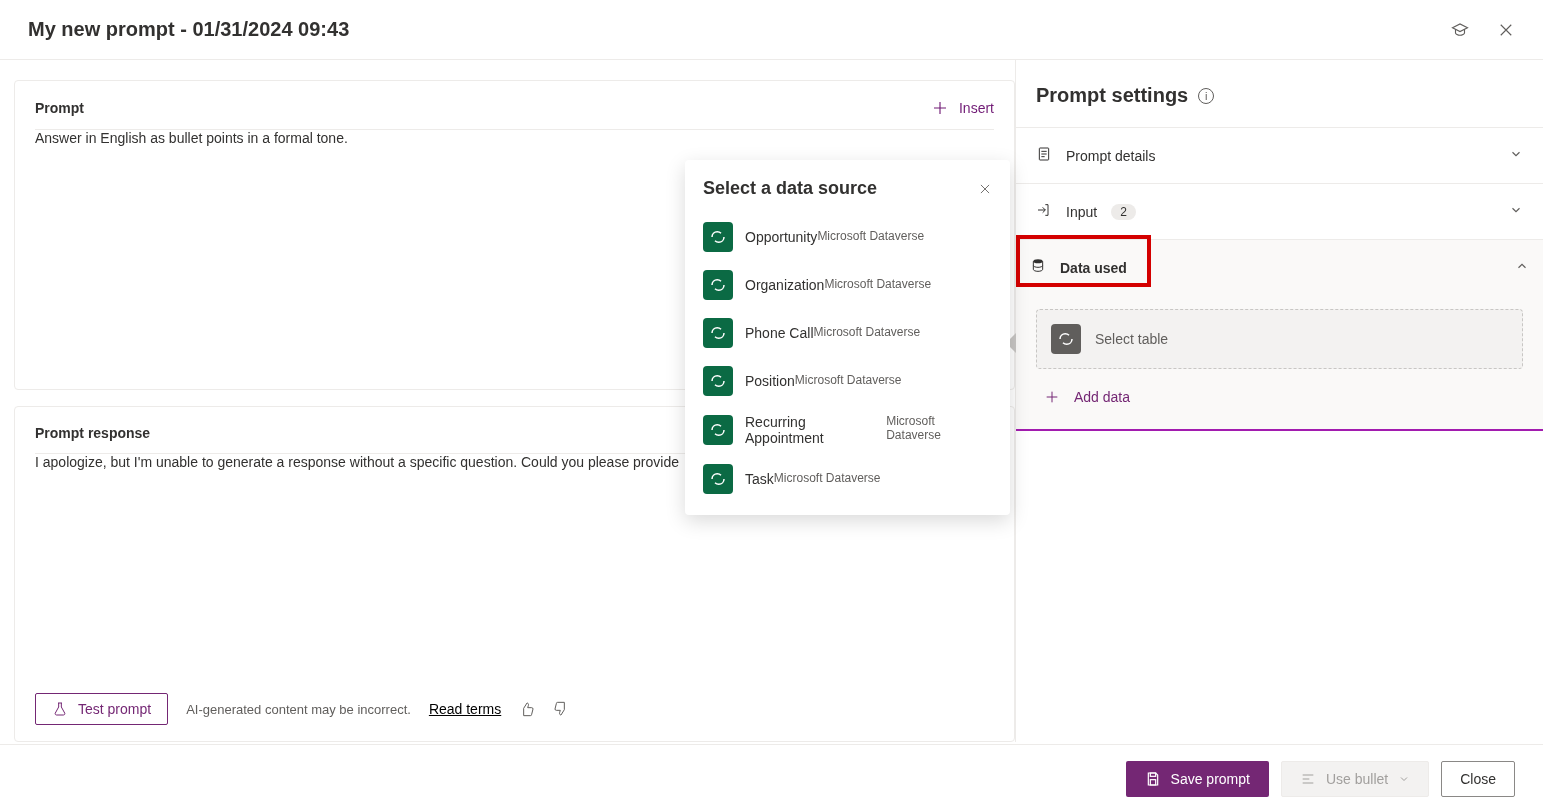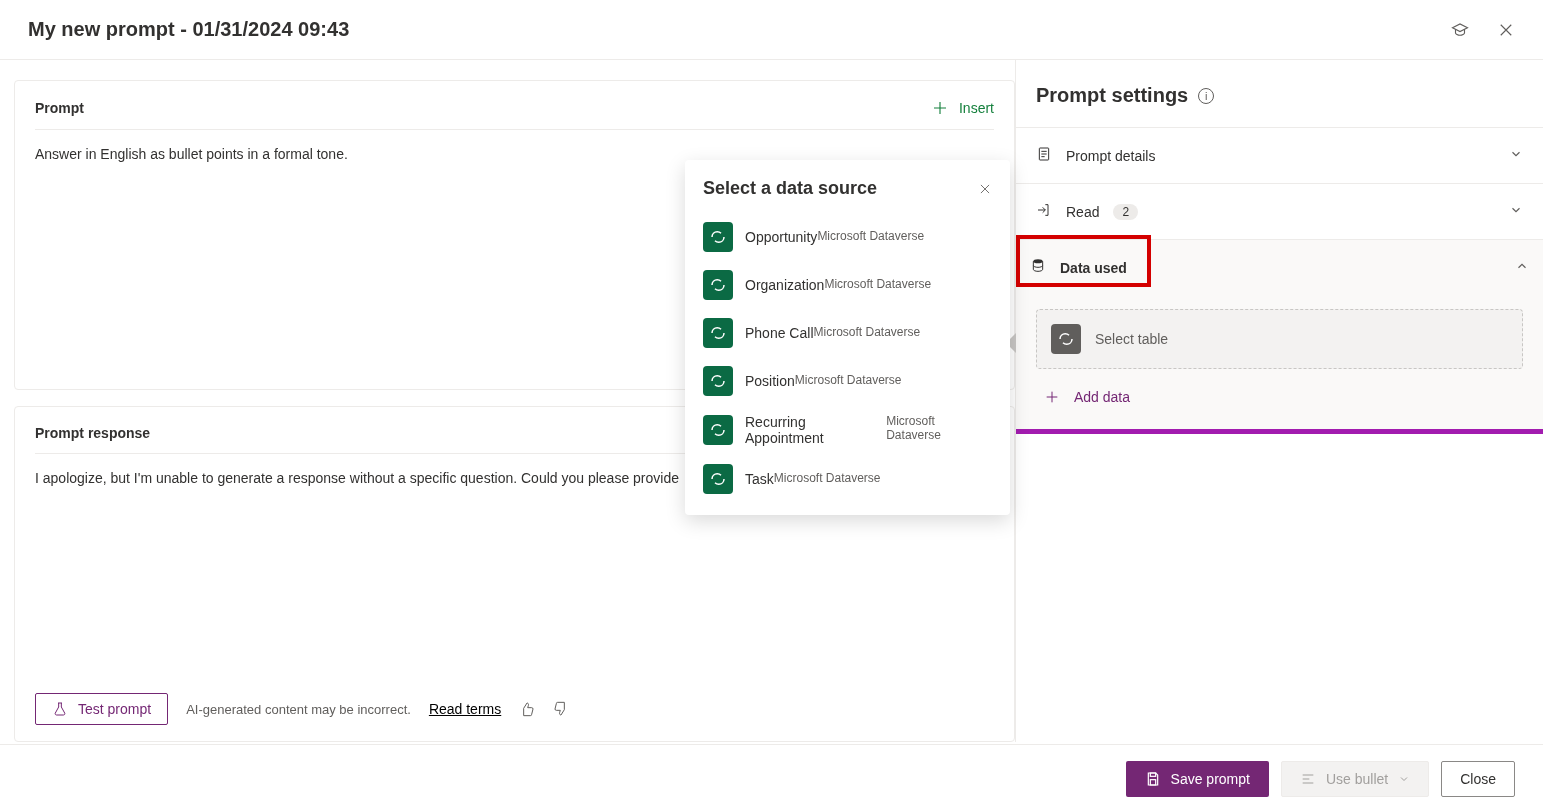--- a/index.html
+++ b/index.html
@@ -14,23 +14,23 @@
 
 
 .main { display: flex; height: calc(100% - 62px - 68px); }
 .left-col { flex: 1; padding: 20px 0 0 14px; display: flex; flex-direction: column; gap: 16px; position: relative; }
 .right-col { width: 528px; border-left: 1px solid #edebe9; padding: 24px 0 0 0; }
 
 
 .card { border: 1px solid #edebe9; border-radius: 4px; background: #fff; padding: 18px 20px 16px; display: flex; flex-direction: column; }
 .card-prompt { height: 310px; }
 .card-response { flex: 1; position: relative; }
-.card-header { display: flex; justify-content: space-between; align-items: center; border-bottom: 1px solid #edebe9; padding-bottom: 12px; margin-bottom: 16px; }
+.card-header { display: flex; justify-content: space-between; align-items: center; border-bottom: 1px solid #edebe9; padding-bottom: 12px; }
 .card-title { font-weight: 600; font-size: 14px; color: #323130; }
-.insert-btn { display: inline-flex; align-items: center; gap: 10px; cursor: pointer; color: #15803d; font-size: 14px; }
+.insert-btn { display: inline-flex; align-items: center; gap: 10px; cursor: pointer; color: #701a75; font-size: 14px; }
 .insert-btn svg { width: 18px; height: 18px; }
 .card-body { font-size: 14px; color: #323130; flex: 1; }
 
 
 .response-footer { display: flex; align-items: center; gap: 18px; padding-top: 10px; }
 .test-btn { border: 1px solid #742774; color: #742774; background: #fff; padding: 7px 16px; border-radius: 2px; display: inline-flex; align-items: center; gap: 10px; cursor: pointer; font-size: 14px; }
 .test-btn svg { width: 16px; height: 16px; }
 .disclaimer { color: #605e5c; font-size: 13px; }
 .read-terms { color: #000000; text-decoration: underline; cursor: pointer; }
 .thumb { cursor: pointer; color: #605e5c; display: inline-flex; }
@@ -44,21 +44,21 @@
 .accordion-item { border-top: 1px solid #edebe9; padding: 18px 20px; display: flex; align-items: center; justify-content: space-between; cursor: pointer; }
 .accordion-left { display: flex; align-items: center; gap: 14px; }
 .accordion-label { font-size: 14px; color: #323130; }
 .accordion-icon svg { width: 16px; height: 16px; }
 .badge { background: #edebe9; border-radius: 10px; padding: 1px 9px; font-size: 12px; color: #323130; }
 .chev svg { width: 14px; height: 14px; color: #605e5c; }
 
 .data-used-row { padding: 18px 14px; display: flex; align-items: center; justify-content: space-between; cursor: pointer; background: #faf9f8; border-top: 1px solid #edebe9; }
 .data-used-highlight { border: 4px solid #d40000; position: absolute; pointer-events: none; }
 
-.data-used-body { background: #faf9f8; padding: 14px 20px 24px; border-bottom: 5px solid #a21caf; position: relative; }
+.data-used-body { background: #faf9f8; padding: 14px 20px 24px; border-bottom: 2px solid #a21caf; position: relative; }
 .select-table { border: 1px dashed #c8c6c4; border-radius: 4px; padding: 14px 14px; display: flex; align-items: center; gap: 14px; color: #605e5c; cursor: pointer; background: #f3f2f1; }
 .select-table-icon { width: 30px; height: 30px; background: #605e5c; border-radius: 4px; display: inline-flex; align-items: center; justify-content: center; color: #fff; }
 .select-table-icon svg { width: 18px; height: 18px; }
 .add-data { display: flex; align-items: center; gap: 14px; color: #742774; margin-top: 20px; cursor: pointer; padding-left: 8px; }
 .add-data svg { width: 16px; height: 16px; }
 .arrow-pointer { position: absolute; left: -10px; top: 38px; width: 0; height: 0; border-top: 10px solid transparent; border-bottom: 10px solid transparent; border-right: 10px solid #c8c6c4; }
 
 
 .popover { position: absolute; left: 685px; top: 160px; width: 325px; background: #fff; border-radius: 4px; box-shadow: 0 6px 20px rgba(0,0,0,0.15); padding: 18px 0 12px; z-index: 100; }
 .popover-header { display: flex; justify-content: space-between; align-items: flex-end; padding: 0 18px 14px; }
@@ -172,21 +172,21 @@
       </span>
     </div>
 
     <div class="accordion-item">
       <div class="accordion-left">
         <span class="accordion-icon">
           <svg viewBox="0 0 24 24" fill="none" stroke="currentColor" stroke-width="1.5">
               <path d="M14 4h4v16h-4M3 12h11M10 8l4 4-4 4"></path>
             </svg>
         </span>
-        <span class="accordion-label">Read</span>
+        <span class="accordion-label">Input</span>
         <span class="badge">2</span>
       </div>
       <span class="chev">
         <svg viewBox="0 0 24 24" fill="none" stroke="currentColor" stroke-width="2">
             <path d="M6 9l6 6 6-6"></path>
           </svg>
       </span>
     </div>
 
     <div style="position:relative;">

